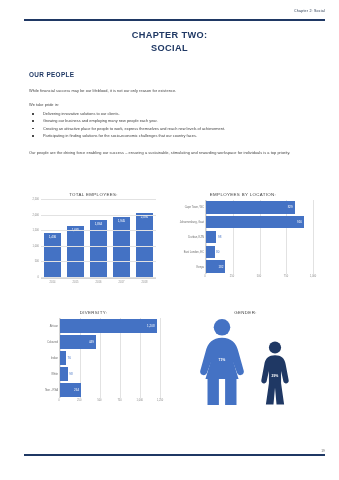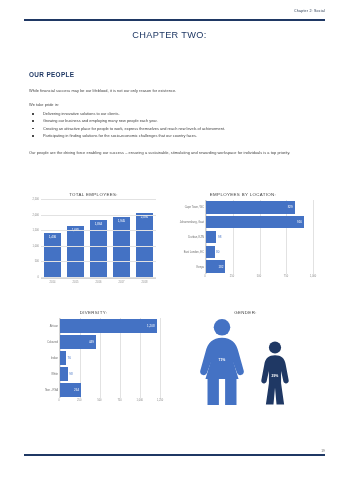--- a/index.html
+++ b/index.html
@@ -34,21 +34,21 @@
     height:1.6px;
     background:#1f3864;
   }
 
   
   .chapter-title{
     position:absolute;top:29px;left:0;right:0;
     text-align:center;
     color:#1f3864;
     font-size:9.2px;
-    font-weight:normal;
+    font-weight:bold;
     letter-spacing:.35px;
     line-height:12.5px;
   }
 
   
   .section-head{
     position:absolute;top:71px;left:29px;
     color:#1f3864;
     font-size:6.4px;
     font-weight:bold;
@@ -240,20 +240,21 @@
 
 <div class="page">
 
   <div class="header">
     <div class="header-text">Chapter 2:  Social</div>
     <div class="header-rule"></div>
   </div>
 
   <div class="chapter-title">
     <div>CHAPTER TWO:</div>
+    <div>SOCIAL</div>
   </div>
 
   <div class="section-head">OUR PEOPLE</div>
 
   <div class="body-text" id="intro-para">While financial success may be our lifeblood, it is not our only reason for existence.</div>
   <div class="body-text" id="pride-lead">We take pride in:</div>
 
   <ul class="bullets">
     <li>Delivering innovative solutions to our clients.</li>
     <li>Growing our business and employing many new people each year.</li>

